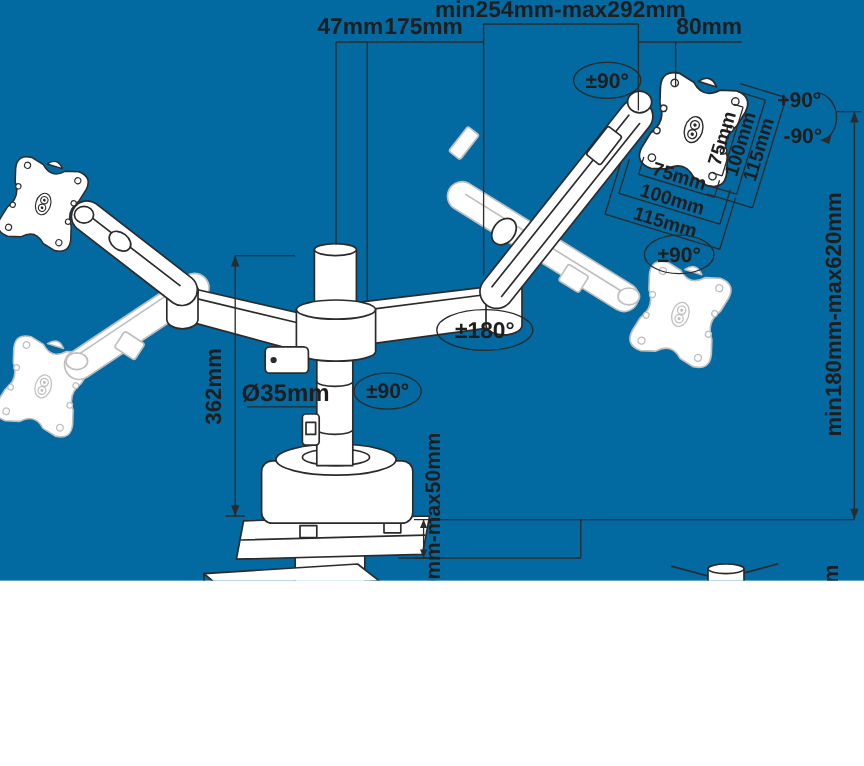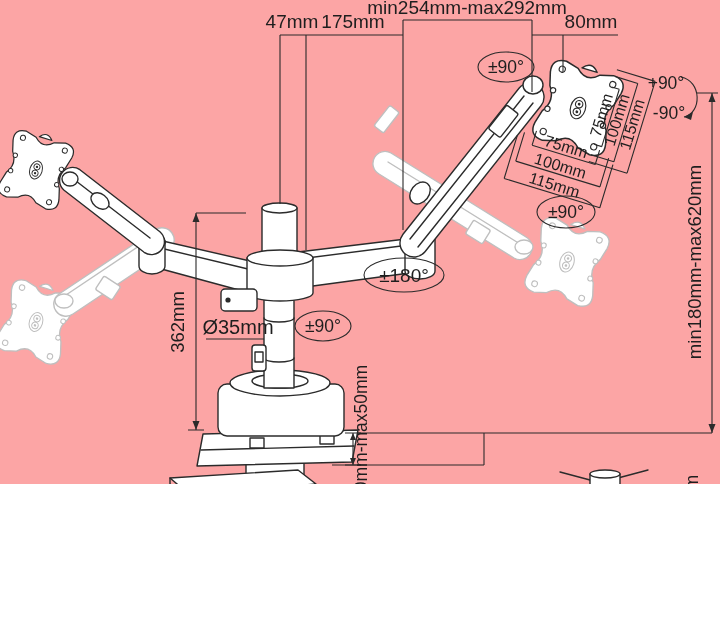--- a/index.html
+++ b/index.html
@@ -1,17 +1,17 @@
 <!DOCTYPE html>
 <html><head>
 <meta charset="utf-8">
 <style>
   html,body{margin:0;padding:0;background:#fff;}
-  .stage{position:relative;width:720px;height:484px;background:#fca5a5;overflow:hidden;
-         font-family:"Liberation Sans",sans-serif;}
+  .stage{position:relative;width:720px;height:484px;background:#0369a1;overflow:hidden;
+         font-family:"Liberation Sans",sans-serif;font-weight:bold;}
   svg{display:block;}
   
   .ln   {fill:none;stroke:#2b2b2b;stroke-width:1.4;stroke-linejoin:round;stroke-linecap:round;}
   .lnf  {fill:#ffffff;stroke:#2b2b2b;stroke-width:1.4;stroke-linejoin:round;stroke-linecap:round;}
   .dark {fill:#2b2b2b;stroke:none;}
   
   .ghost .ln,.ghost .lnf{stroke:#bfbfbf;}
   
   .dim{fill:none;stroke:#2b2b2b;stroke-width:1.1;stroke-linecap:butt;}
   .arr{fill:#2b2b2b;stroke:none;}

